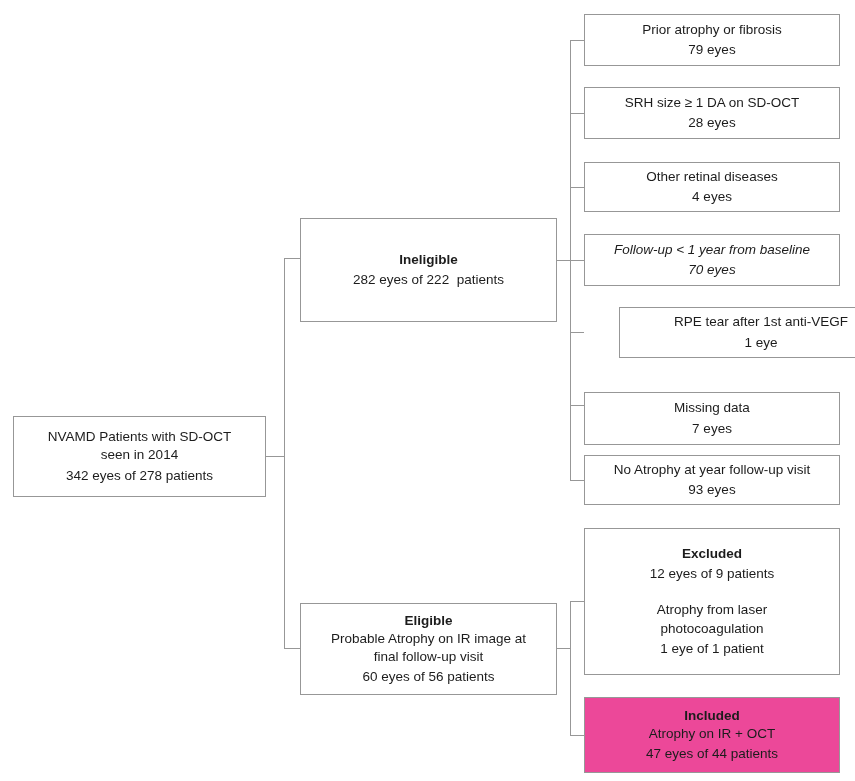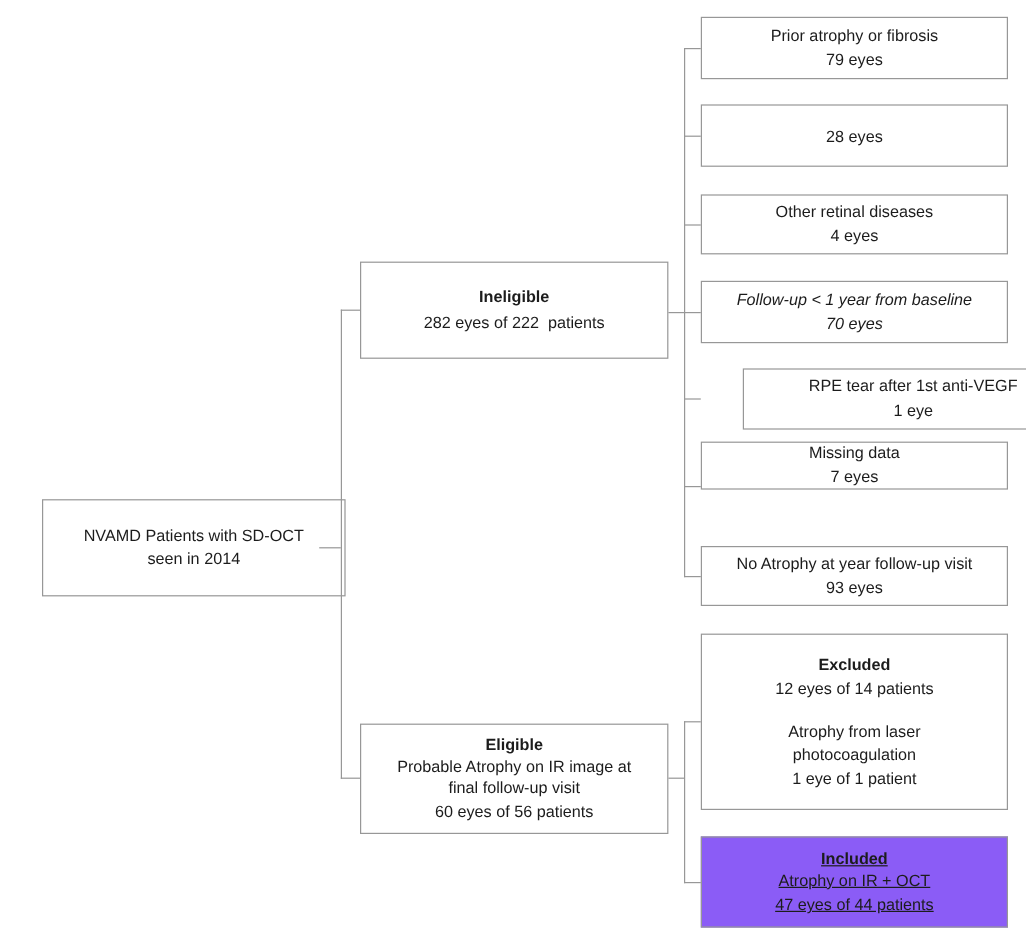--- a/index.html
+++ b/index.html
@@ -27,83 +27,85 @@
     justify-content: center;
     align-items: center;
     text-align: center;
     padding: 2px 19px;
   }
   .box .ttl { font-weight: bold; }
   .box .cnt { margin-top: 2px; }
   .ws-keep { white-space: pre-wrap; }
   .gap-top { margin-top: 4px; }
   .grp-gap { margin-top: 18px; }
-  .shaded { background: #8b5cf6; text-decoration: underline; }
+  .shaded { background: #ec4899; }
   .line {
     position: absolute;
     background: #979797;
   }
 </style>
 </head>
 <body>
 
 <div id="canvas">
 
-  <div class="box" style="left:13px; top:416px; width:253px; height:81px;margin-left:22px;">
+  <div class="box" style="left:13px; top:416px; width:253px; height:81px;">
     <div>NVAMD Patients with SD-OCT seen in 2014</div>
+    <div class="cnt gap-top">342 eyes of 278 patients</div>
   </div>
 
-  <div class="box" style="left:300px; top:218px; width:257px; height:81px;">
+  <div class="box" style="left:300px; top:218px; width:257px; height:104px;">
     <div class="ttl">Ineligible</div>
     <div class="cnt ws-keep">282 eyes of 222  patients</div>
   </div>
 
   <div class="box" style="left:300px; top:603px; width:257px; height:92px;">
     <div class="ttl">Eligible</div>
     <div>Probable Atrophy on IR image at final follow-up visit</div>
     <div class="cnt gap-top">60 eyes of 56 patients</div>
   </div>
 
   <div class="box" style="left:584px; top:14px; width:256px; height:52px;">
     <div>Prior atrophy or fibrosis</div>
     <div class="cnt">79 eyes</div>
   </div>
 
   <div class="box" style="left:584px; top:87px; width:256px; height:52px;">
+    <div>SRH size ≥ 1 DA on SD-OCT</div>
     <div class="cnt">28 eyes</div>
   </div>
 
   <div class="box" style="left:584px; top:162px; width:256px; height:50px;text-align:center;">
     <div>Other retinal diseases</div>
     <div class="cnt">4 eyes</div>
   </div>
 
   <div class="box" style="left:584px; top:234px; width:256px; height:52px;font-style:italic;">
     <div>Follow-up &lt; 1 year from baseline</div>
     <div class="cnt">70 eyes</div>
   </div>
 
   <div class="box" style="left:619px; top:307px; width:284px; height:51px;">
     <div>RPE tear after 1st anti-VEGF</div>
     <div class="cnt">1 eye</div>
   </div>
 
-  <div class="box" style="left:584px; top:368px; width:256px; height:40px;">
+  <div class="box" style="left:584px; top:392px; width:256px; height:53px;">
     <div>Missing data</div>
     <div class="cnt">7 eyes</div>
   </div>
 
   <div class="box" style="left:584px; top:455px; width:256px; height:50px;">
     <div>No Atrophy at year follow-up visit</div>
     <div class="cnt">93 eyes</div>
   </div>
 
   <div class="box" style="left:584px; top:528px; width:256px; height:147px; padding:2px 21px;">
     <div class="ttl">Excluded</div>
-    <div class="cnt gap-top">12 eyes of 14 patients</div>
+    <div class="cnt gap-top">12 eyes of 9 patients</div>
     <div class="grp-gap">Atrophy from laser photocoagulation</div>
     <div class="cnt">1 eye of 1 patient</div>
   </div>
 
   <div class="box shaded" style="left:584px; top:697px; width:256px; height:76px;">
     <div class="ttl">Included</div>
     <div>Atrophy on IR + OCT</div>
     <div class="cnt">47 eyes of 44 patients</div>
   </div>
 

